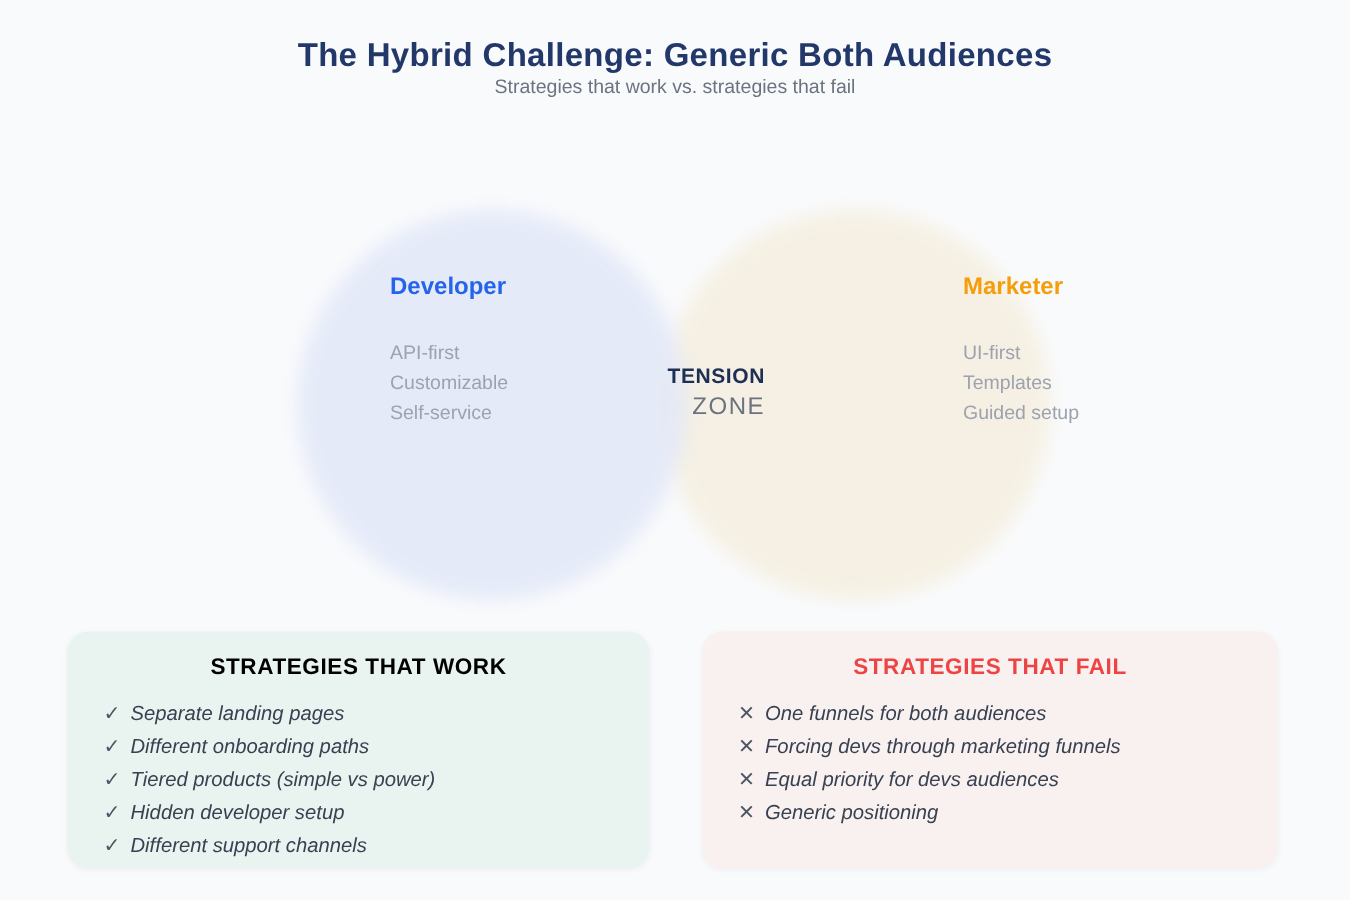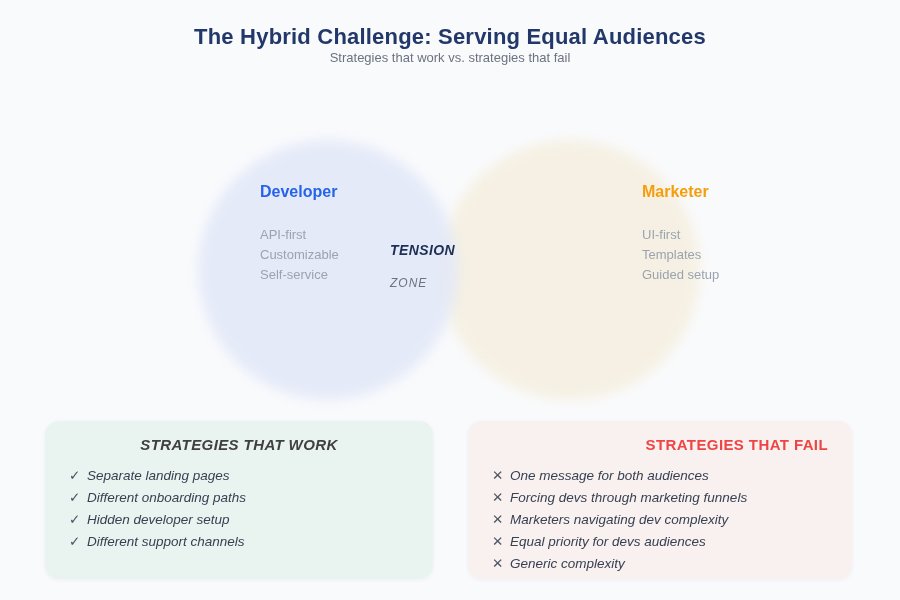--- a/index.html
+++ b/index.html
@@ -29,24 +29,24 @@
   .circle.dev{left:198px;top:140px;}
   .circle.mkt{left:440px;top:140px;}
   
   .aud{position:absolute;z-index:3;}
   .aud .aud-label{font-size:16px;font-weight:bold;margin-bottom:24px;}
   .aud .row{font-size:13px;color:#9ca3af;line-height:20px;}
   .aud-dev{left:260px;top:183px;}
   .aud-mkt{left:642px;top:183px;}
   
   .tension{
-    position:absolute;left:390px;top:242px;width:120px;text-align:left;z-index:3;font-style:italic;
+    position:absolute;left:390px;top:242px;width:120px;text-align:right;z-index:3;
   }
   .tension .t1{font-size:14px;font-weight:bold;color:#1e2f55;letter-spacing:.4px;}
-  .tension .t2{font-size:12px;color:#6b7280;margin-top:18px;letter-spacing:1px;}
+  .tension .t2{font-size:16px;color:#6b7280;margin-top:5px;letter-spacing:1px;}
   
   .panel{
     position:absolute;top:421px;height:158px;border-radius:14px;
     box-shadow:0 1px 4px rgba(30,41,59,.05);
     box-sizing:border-box;padding:15px 24px 0 24px;
   }
   .panel.work{left:45px;width:388px;}
   .panel.fail{left:468px;width:384px;}
   .panel .ptitle{
     text-align:center;font-size:15px;font-weight:bold;letter-spacing:.4px;
@@ -58,21 +58,21 @@
   .panel .plist .mark{
     display:inline-block;width:18px;color:#4b5563;
   }
 </style>
 </head>
 <body>
 
 <div class="stage">
 
   <div class="hdr">
-    <h1>The Hybrid Challenge: Serving Equal Audiences</h1>
+    <h1>The Hybrid Challenge: Generic Both Audiences</h1>
     <div class="sub">Strategies that work vs. strategies that fail</div>
   </div>
 
   <div class="circle mkt" style="background-color: rgb(245, 239, 223);"></div>
   <div class="circle dev" style="background-color: rgb(226, 232, 248);"></div>
 
   <div class="aud aud-dev">
     <div class="aud-label" style="color: rgb(37, 99, 235);">Developer</div>
     <div>
         <div class="row"><span>API-first</span></div>
@@ -89,33 +89,33 @@
         <div class="row"><span>Guided setup</span></div>
       </div>
   </div>
 
   <div class="tension">
     <div class="t1">TENSION</div>
     <div class="t2">ZONE</div>
   </div>
 
   <div class="panel work" style="background-color: rgb(233, 244, 240);">
-    <div class="ptitle" style="color: #404040; font-style: italic;">STRATEGIES THAT WORK</div>
+    <div class="ptitle" style="color: #000000;">STRATEGIES THAT WORK</div>
     <div class="plist">
         <div class="row"><span class="mark">✓</span><span>Separate landing pages</span></div>
         <div class="row"><span class="mark">✓</span><span>Different onboarding paths</span></div>
+        <div class="row"><span class="mark">✓</span><span>Tiered products (simple vs power)</span></div>
         <div class="row"><span class="mark">✓</span><span>Hidden developer setup</span></div>
         <div class="row"><span class="mark">✓</span><span>Different support channels</span></div>
       </div>
   </div>
 
   <div class="panel fail" style="background-color: rgb(249, 240, 240);">
-    <div class="ptitle" style="color: rgb(239, 68, 68); text-align: right;">STRATEGIES THAT FAIL</div>
+    <div class="ptitle" style="color: rgb(239, 68, 68);">STRATEGIES THAT FAIL</div>
     <div class="plist">
-        <div class="row"><span class="mark">✕</span><span>One message for both audiences</span></div>
+        <div class="row"><span class="mark">✕</span><span>One funnels for both audiences</span></div>
         <div class="row"><span class="mark">✕</span><span>Forcing devs through marketing funnels</span></div>
-        <div class="row"><span class="mark">✕</span><span>Marketers navigating dev complexity</span></div>
         <div class="row"><span class="mark">✕</span><span>Equal priority for devs audiences</span></div>
-        <div class="row"><span class="mark">✕</span><span>Generic complexity</span></div>
+        <div class="row"><span class="mark">✕</span><span>Generic positioning</span></div>
       </div>
   </div>
 
 </div>
 
 </body></html>

